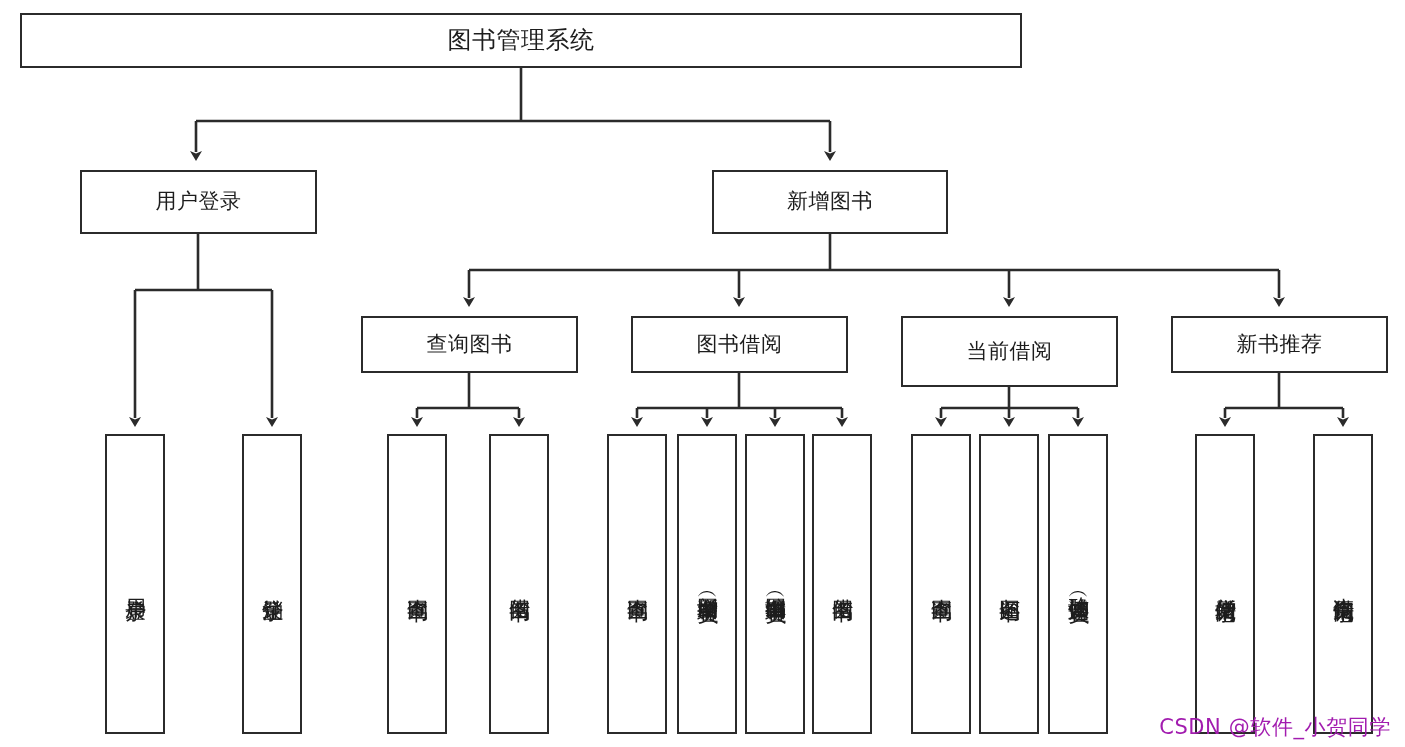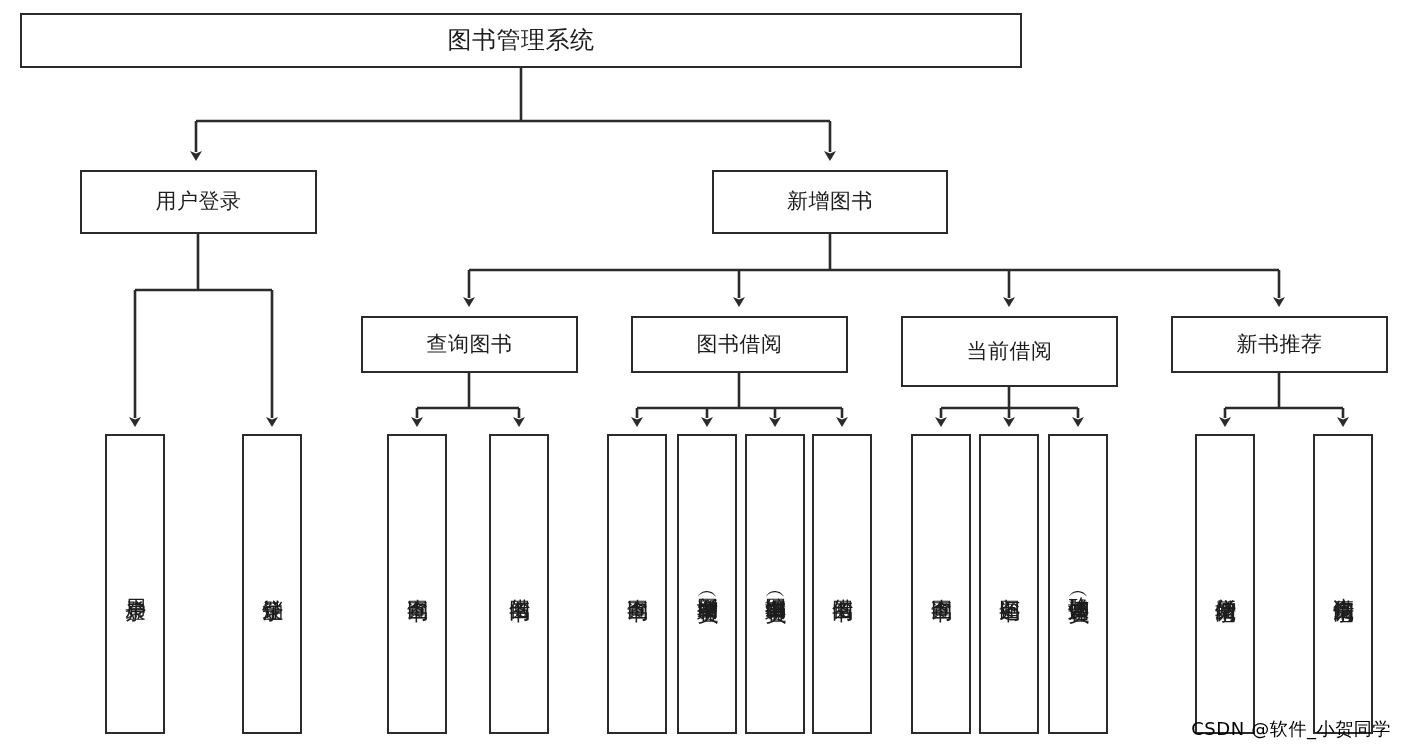--- a/index.html
+++ b/index.html
@@ -56,22 +56,22 @@
     display: block;
   }
   .htext {
     white-space: nowrap;
     display: block;
   }
   .watermark {
     position: absolute;
     right: 14px;
     bottom: 6px;
-    font-size: 18px;
-    color: #000000;
+    font-size: 21px;
+    color: #a21caf;
     letter-spacing: 0.6px;
     white-space: nowrap;
     user-select: none;
   }
 </style>
 </head>
 <body>
 
 <div id="canvas">
 

